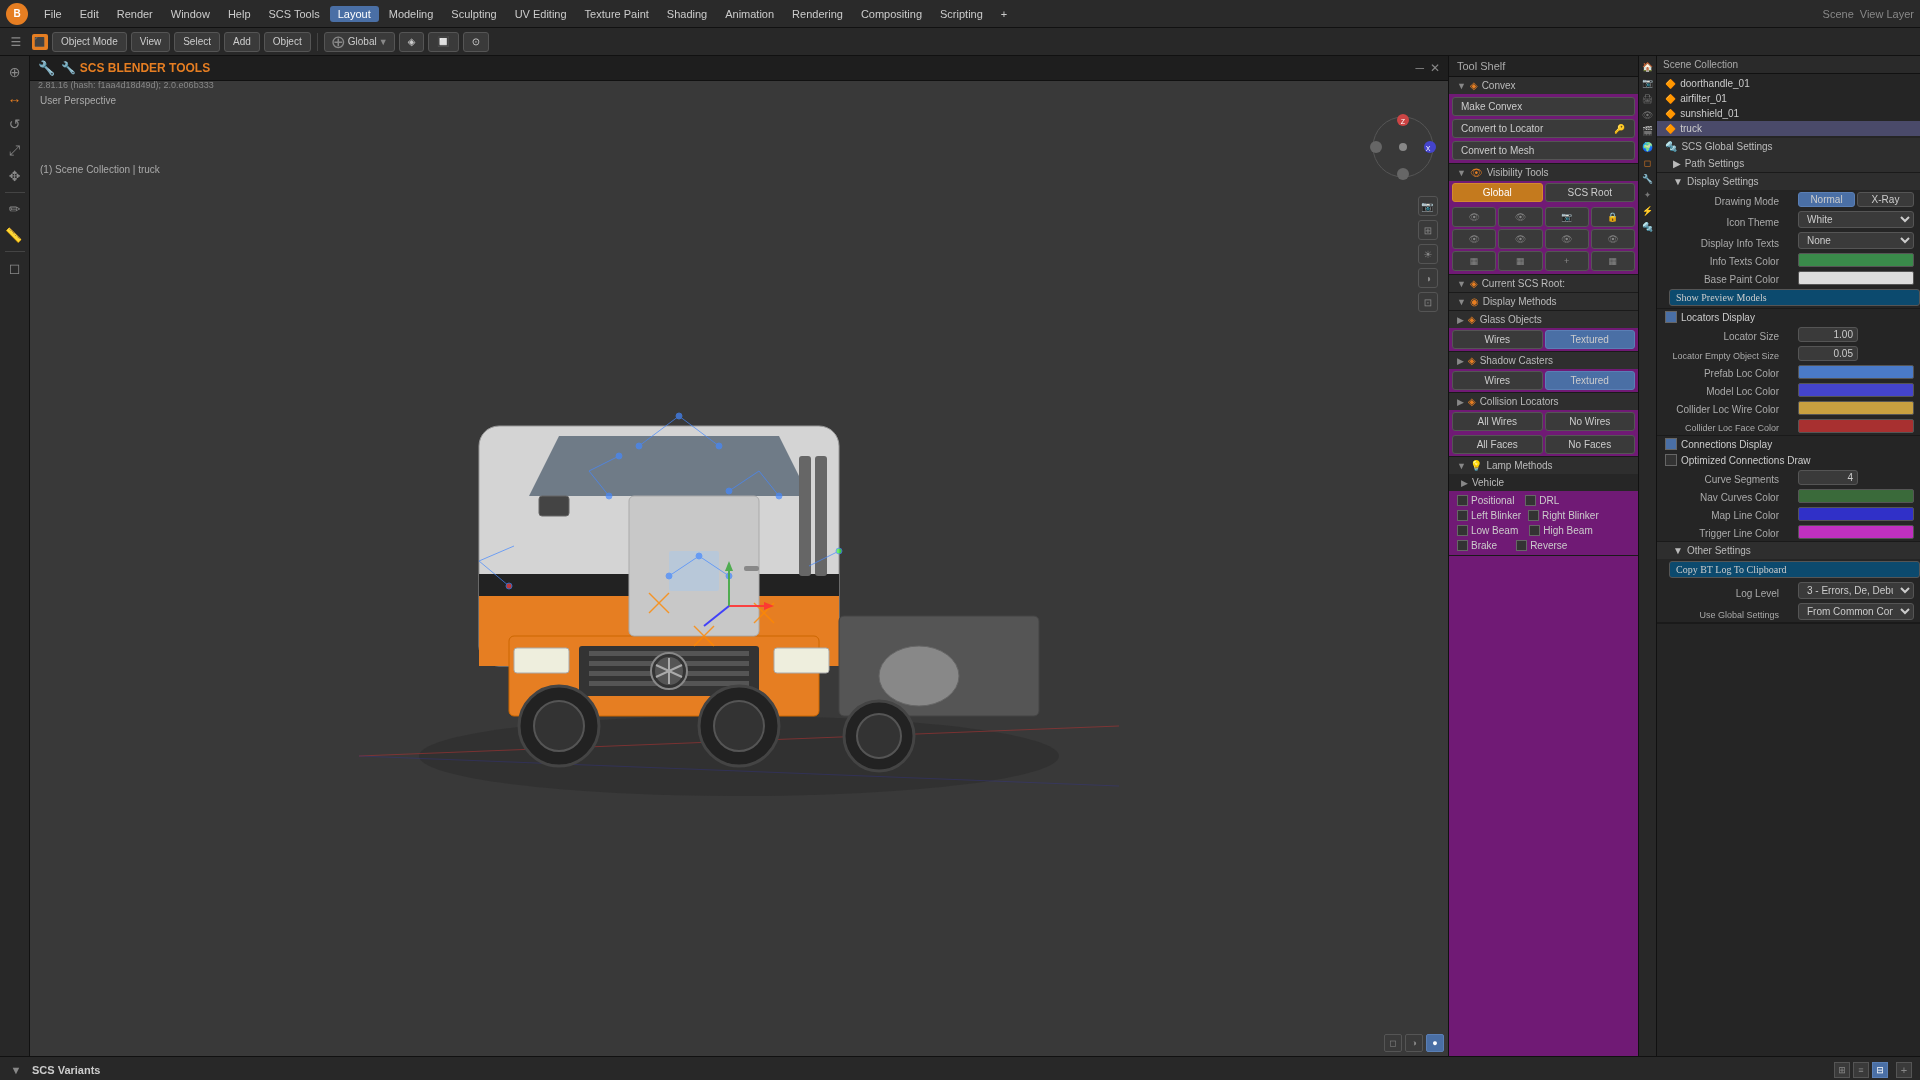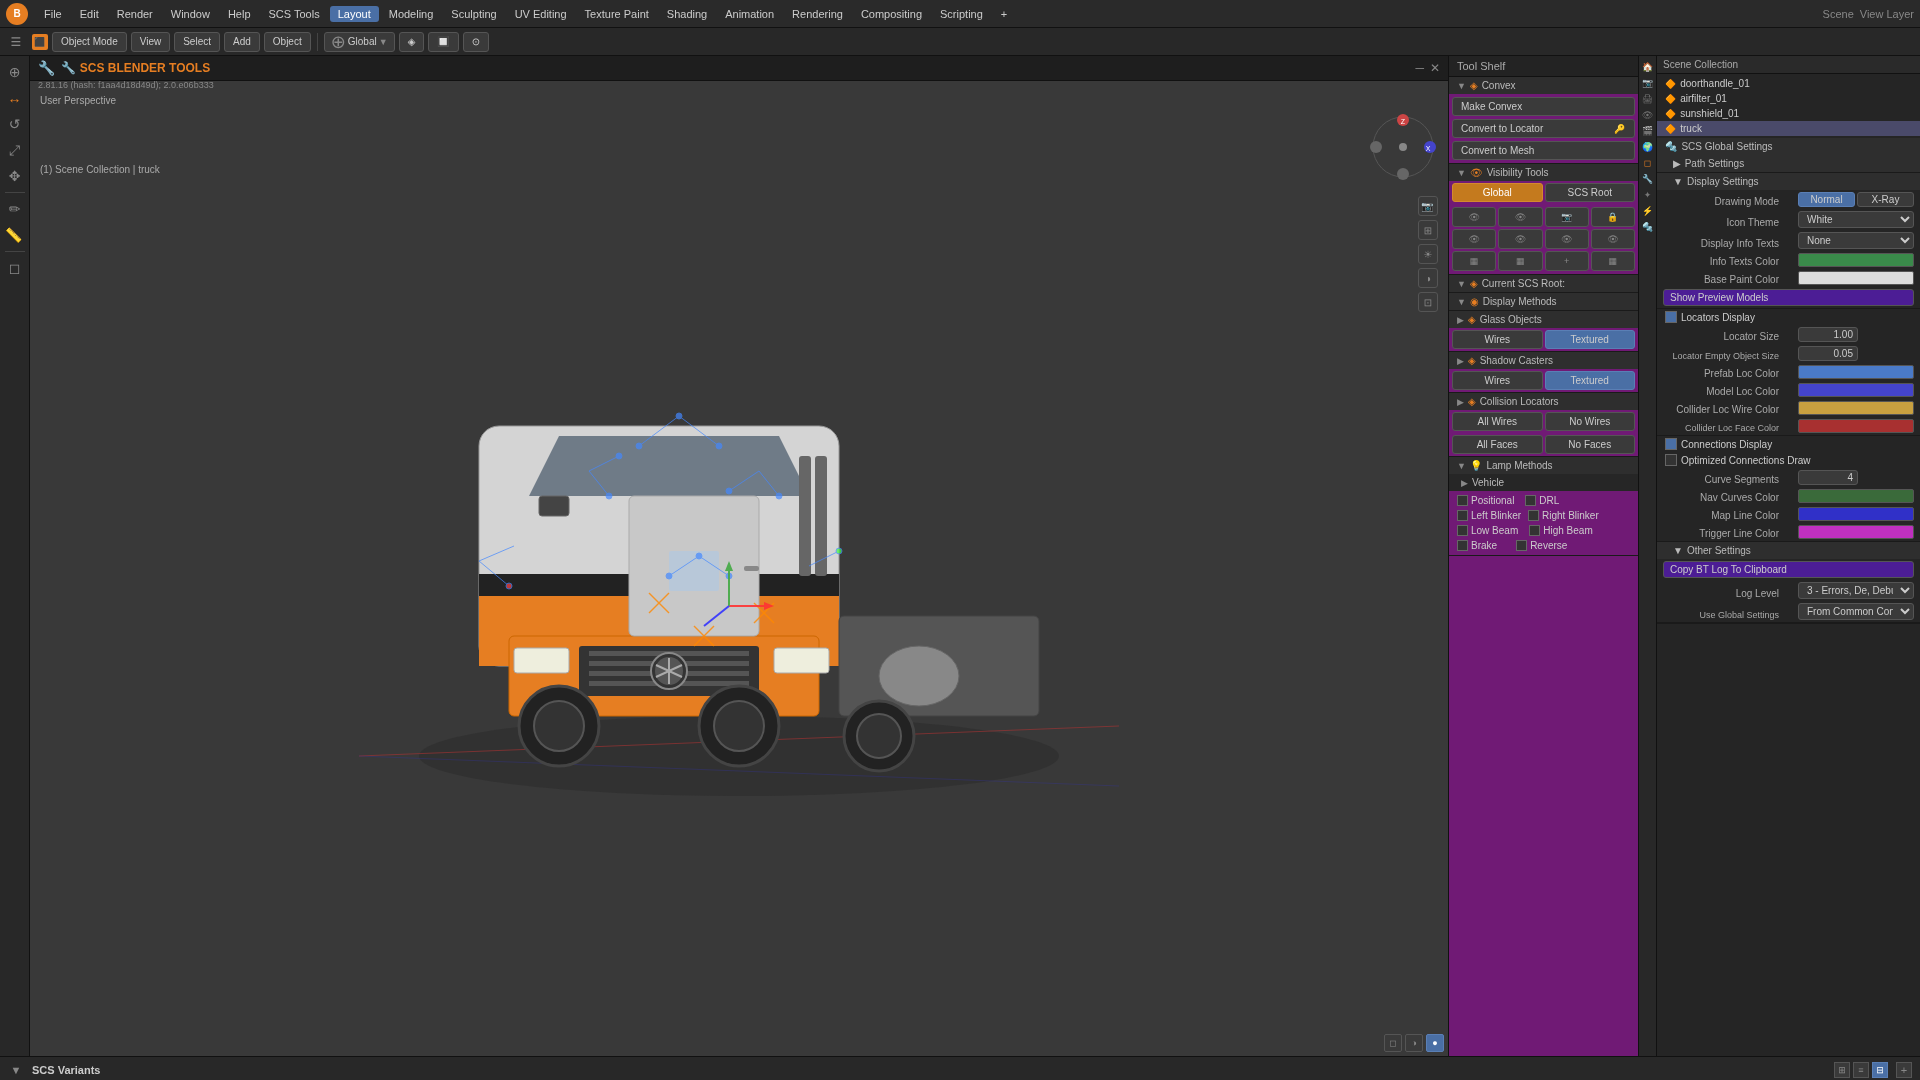--- a/index.html
+++ b/index.html
@@ -53,21 +53,21 @@
 
     
     #properties-panel { width: 264px; background: #252525; border-left: 1px solid #111; overflow-y: auto; flex-shrink: 0; display: flex; flex-direction: column; }
     .prop-header { background: #2a2a2a; padding: 3px 6px; font-size: 10px; color: #aaa; border-bottom: 1px solid #111; display: flex; align-items: center; gap: 4px; }
     .prop-section { border-bottom: 1px solid #1a1a1a; }
     .prop-section-header { background: #2e2e2e; padding: 3px 8px; font-size: 10px; color: #bbb; cursor: pointer; display: flex; align-items: center; gap: 4px; }
     .prop-row { display: flex; align-items: flex-end; padding: 2px 6px; gap: 15px; }
     .prop-label { color: #aaa; font-size: 10px; flex: 1; text-align: right; padding-right: 4px; }
     .prop-value { flex: 1; }
     .prop-input { background: #3a3a3a; border: 1px solid #555; border-radius: 3px; color: #ccc; padding: 1px 4px; font-size: 10px; width: 100%; }
-    .prop-btn { background: #4c1d95; border: 1px solid #555; border-radius: 3px; color: #ccc; padding: 2px 6px; cursor: pointer; font-size: 10px; width: 100%; text-align: left; margin: 2px 6px; width: calc(100% - 12px); }
+    .prop-btn { background: #0c4a6e; border: 1px solid #555; border-radius: 3px; color: #ccc; padding: 2px 6px; cursor: pointer; font-size: 10px; width: 100%; text-align: left; margin: 2px 12px; width: calc(100% - 12px); font-family: Liberation Serif, serif; }
     .drawing-mode-btns { display: flex; gap: 2px; flex: 1; }
     .draw-btn { flex: 1; background: #3a3a3a; border: 1px solid #555; border-radius: 3px; color: #ccc; padding: 1px 4px; font-size: 10px; text-align: center; cursor: pointer; }
     .draw-btn.active { background: #4a6fa5; border-color: #5a7fb5; }
     .scene-tree { padding: 2px 0; }
     .scene-item { padding: 2px 8px; display: flex; align-items: center; gap: 4px; cursor: pointer; font-size: 10px; }
     .scene-item.active { background: #4a4a6a; }
     .scene-name { color: #ccc; }
     .scene-type-icon { color: #e67e22; font-size: 9px; }
 
     

